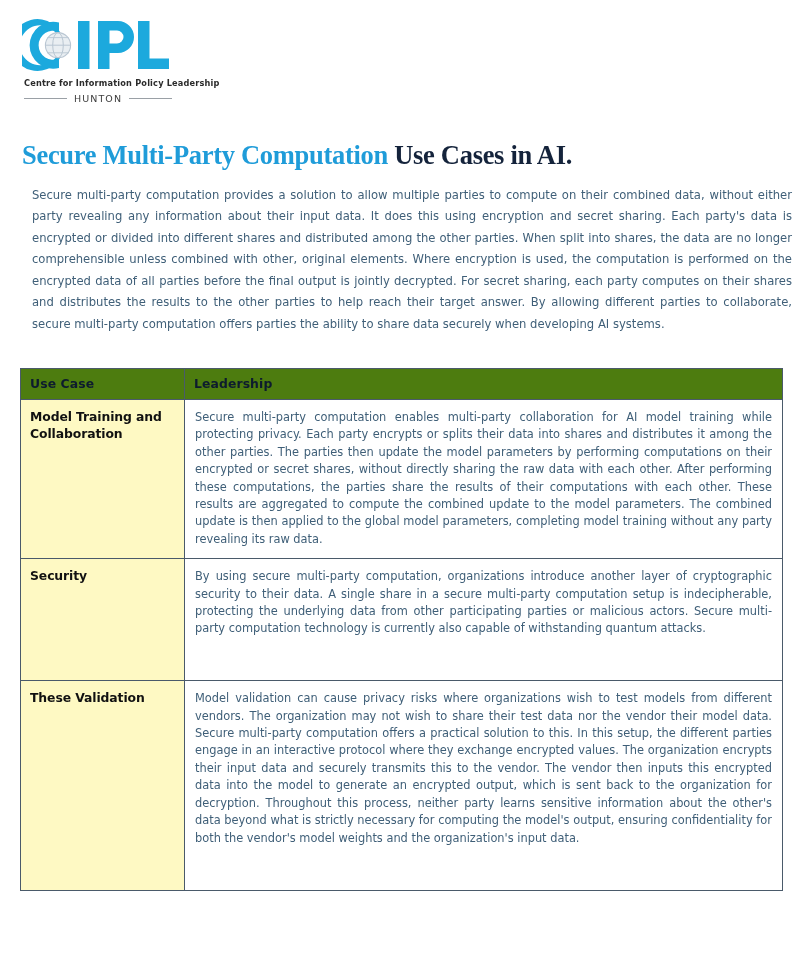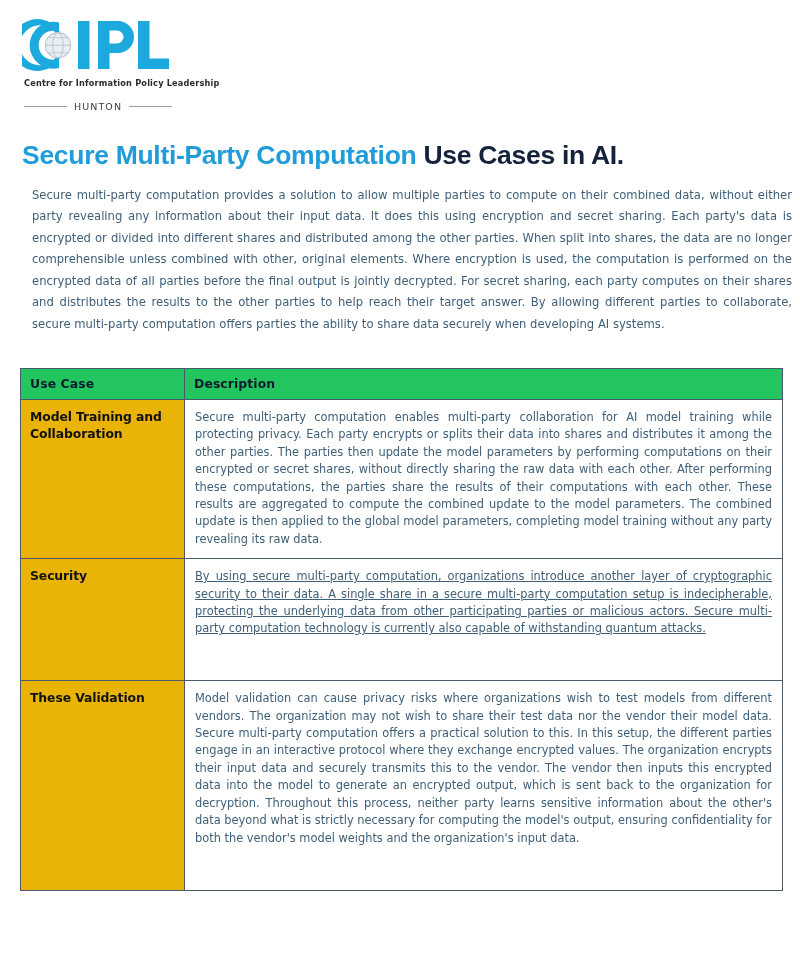--- a/index.html
+++ b/index.html
@@ -38,21 +38,21 @@
     font-weight: bold;
     color: #2b2b2b;
     letter-spacing: 0.18px;
     margin-top: 2px;
     margin-left: 2px;
     white-space: nowrap;
   }
   .logo-hunton-row {
     display: flex;
     align-items: center;
-    margin-top: 13px;
+    margin-top: 5px;
     margin-left: 2px;
     width: 148px;
     text-align: center;
   }
   .hunton-rule {
     flex: 1 1 auto;
     height: 1px;
     background: #9aa0a6;
   }
   .hunton-text {
@@ -63,21 +63,21 @@
     padding: 0 7px;
     white-space: nowrap;
   }
 
   
   .title {
     position: absolute;
     left: 22px;
     top: 122px;
     width: 760px;
-    font-family: Liberation Sans, sans-serif;
+    font-family: Liberation Serif, serif;
     font-size: 26.5px;
     font-weight: bold;
     letter-spacing: -0.3px;
     line-height: 1.15;
     white-space: nowrap;
   }
   .title .t-blue { color: #1f9cd9; }
   .title .t-dark { color: #14233b; }
 
   
@@ -109,49 +109,49 @@
   }
   table.usecases th, table.usecases td {
     border: 1px solid #4a5a6a;
     vertical-align: top;
     box-sizing: border-box;
   }
   col.c-usecase { width: 164px; }
   col.c-desc { width: 598px; }
 
   thead th {
-    background: #22c55e;
+    background: #4d7c0f;
     color: #0d1b2e;
     font-size: 12.4px;
     font-weight: bold;
     text-align: left;
     padding: 7px 9px 8px 9px;
     letter-spacing: 0.1px;
   }
 
   td.usecase-cell {
-    background: #eab308;
+    background: #fef9c3;
     color: #111111;
     font-size: 12.4px;
     font-weight: bold;
     padding: 9px 9px 9px 9px;
     line-height: 16.5px;
     letter-spacing: -0.1px;
   }
   td.desc-cell {
     background: #ffffff;
     color: #3f5f78;
     font-size: 11.4px;
     line-height: 17.4px;
     padding: 9px 10px 10px 10px;
     text-align: justify;
     text-justify: inter-word;
   }
   td.desc-cell.tall-1 { height: 134px; }
-  td.desc-cell.tall-2 { height: 122px; text-decoration: underline; }
+  td.desc-cell.tall-2 { height: 122px; }
   td.desc-cell.tall-3 { height: 210px; margin-left: 24px; }
 </style>
 </head>
 <body>
 
 <div class="page">
 
   <div class="logo-block">
     <svg class="logo-mark" width="150" height="62" viewBox="0 0 150 62">
 
@@ -187,21 +187,21 @@
 
   <div class="table-wrap">
     <table class="usecases">
       <colgroup>
         <col class="c-usecase">
         <col class="c-desc">
       </colgroup>
       <thead>
         <tr>
           <th>Use Case</th>
-          <th>Description</th>
+          <th>Leadership</th>
         </tr>
       </thead>
       <tbody>
         <tr>
           <td class="usecase-cell">Model Training and Collaboration</td>
           <td class="desc-cell tall-1">Secure multi-party computation enables multi-party collaboration for AI model training while protecting privacy. Each party encrypts or splits their data into shares and distributes it among the other parties. The parties then update the model parameters by performing computations on their encrypted or secret shares, without directly sharing the raw data with each other. After performing these computations, the parties share the results of their computations with each other. These results are aggregated to compute the combined update to the model parameters. The combined update is then applied to the global model parameters, completing model training without any party revealing its raw data.</td>
         </tr>
         <tr>
           <td class="usecase-cell">Security</td>
           <td class="desc-cell tall-2">By using secure multi-party computation, organizations introduce another layer of cryptographic security to their data. A single share in a secure multi-party computation setup is indecipherable, protecting the underlying data from other participating parties or malicious actors. Secure multi-party computation technology is currently also capable of withstanding quantum attacks.</td>

